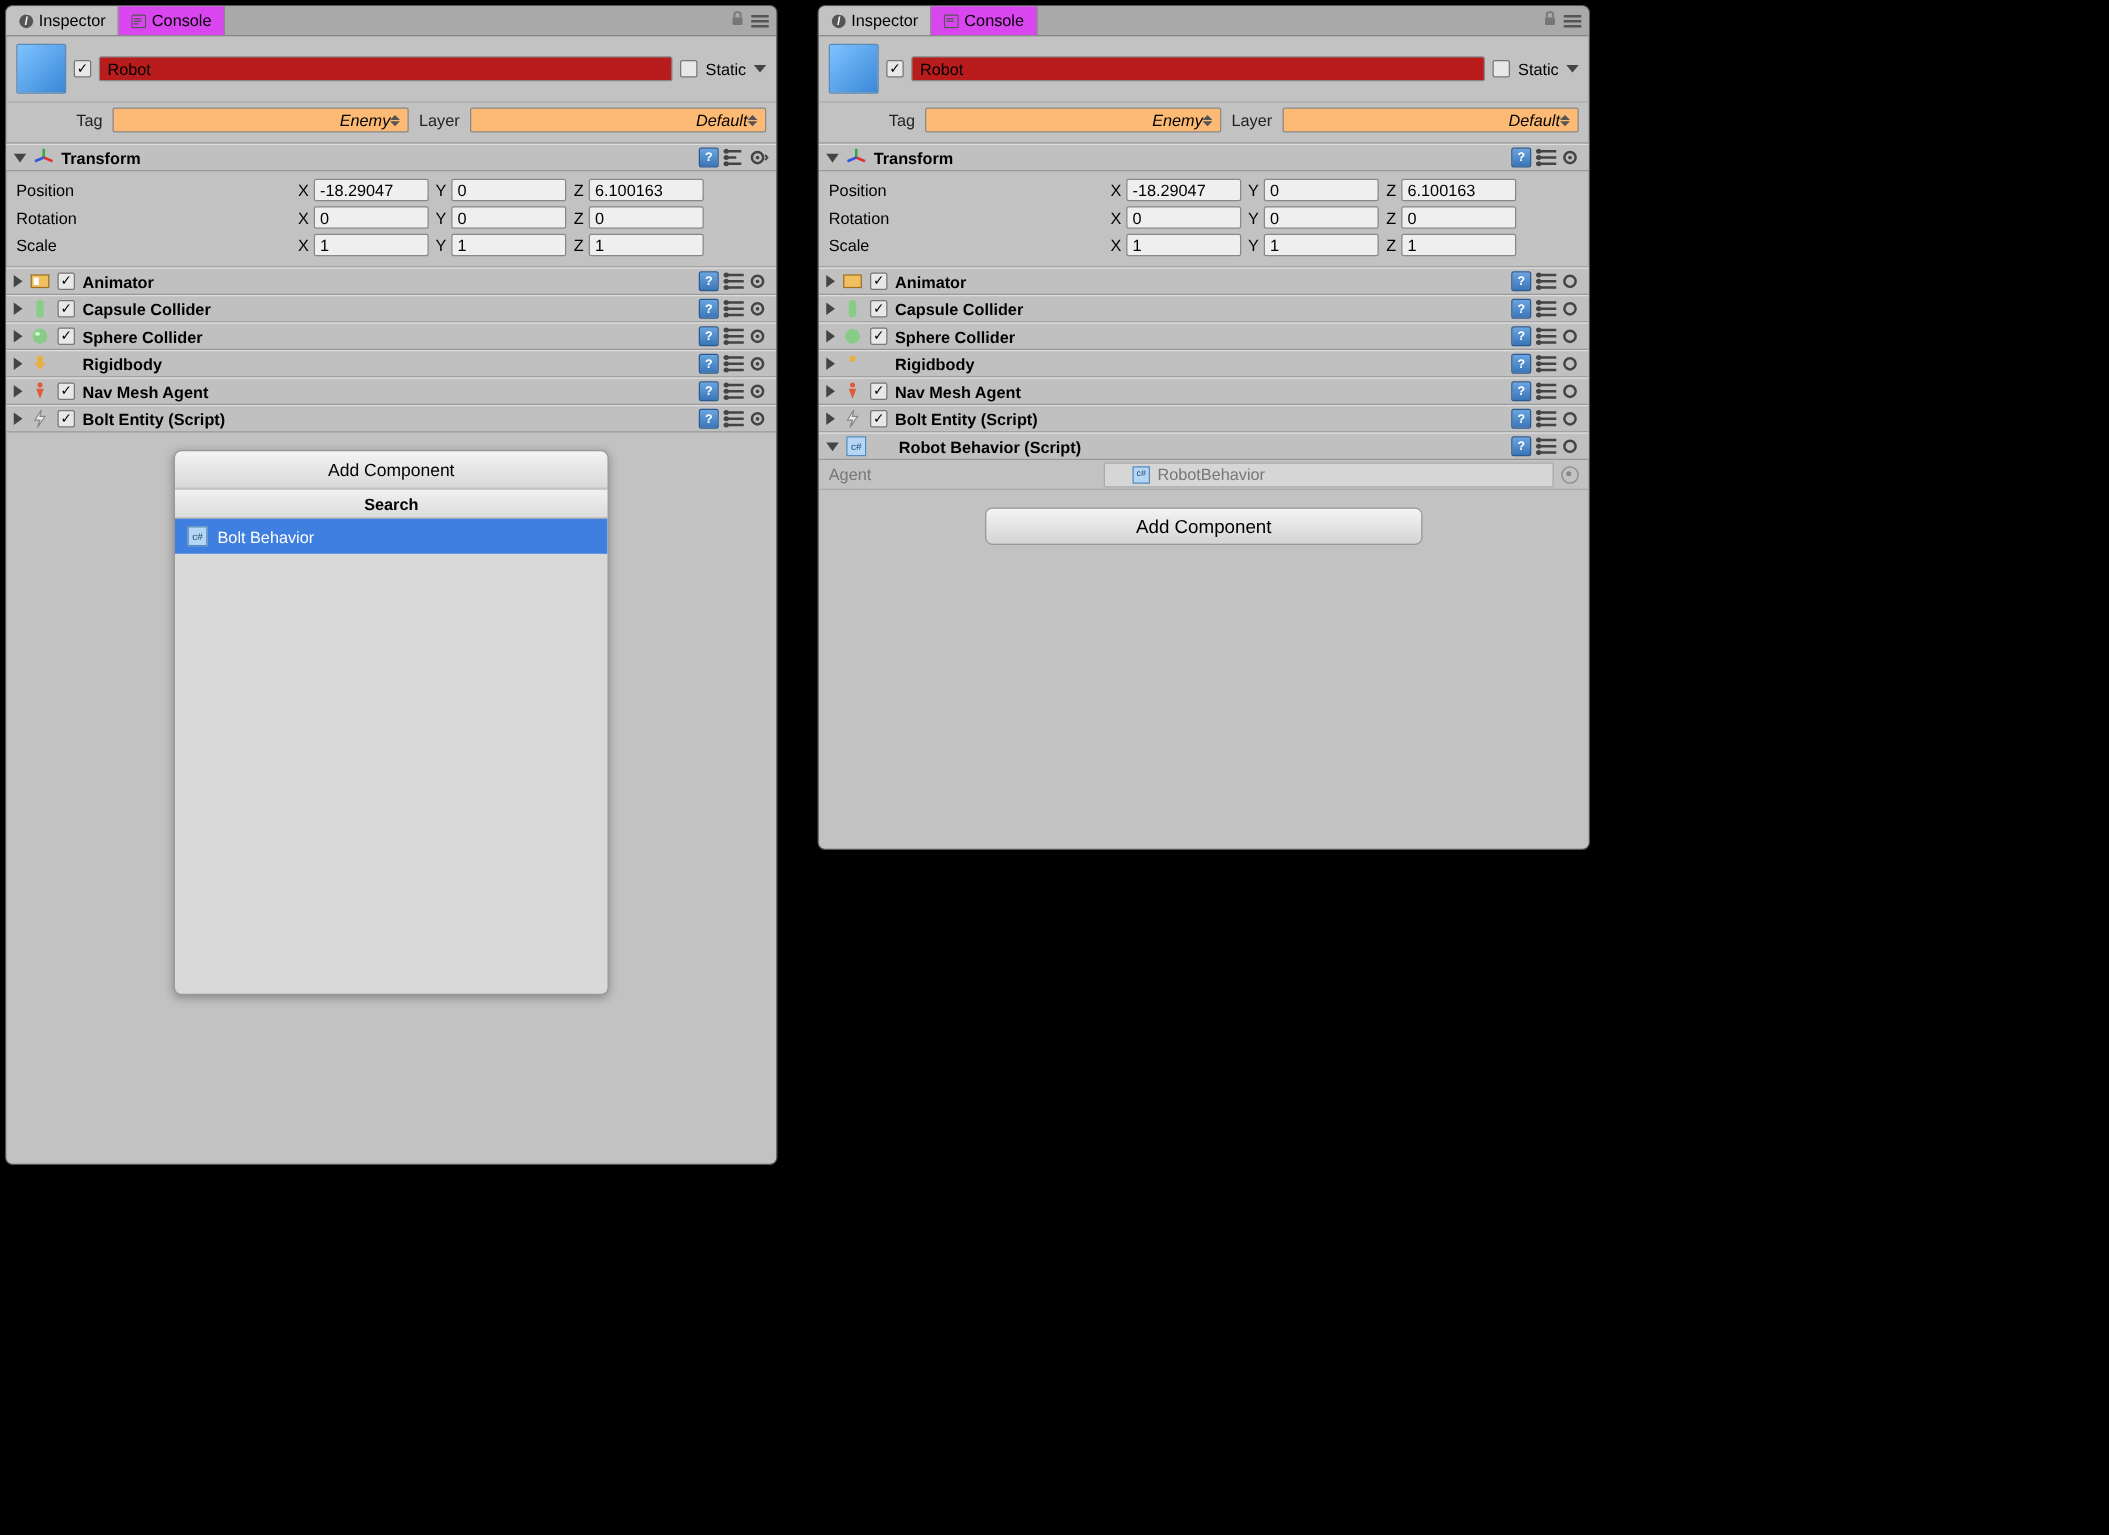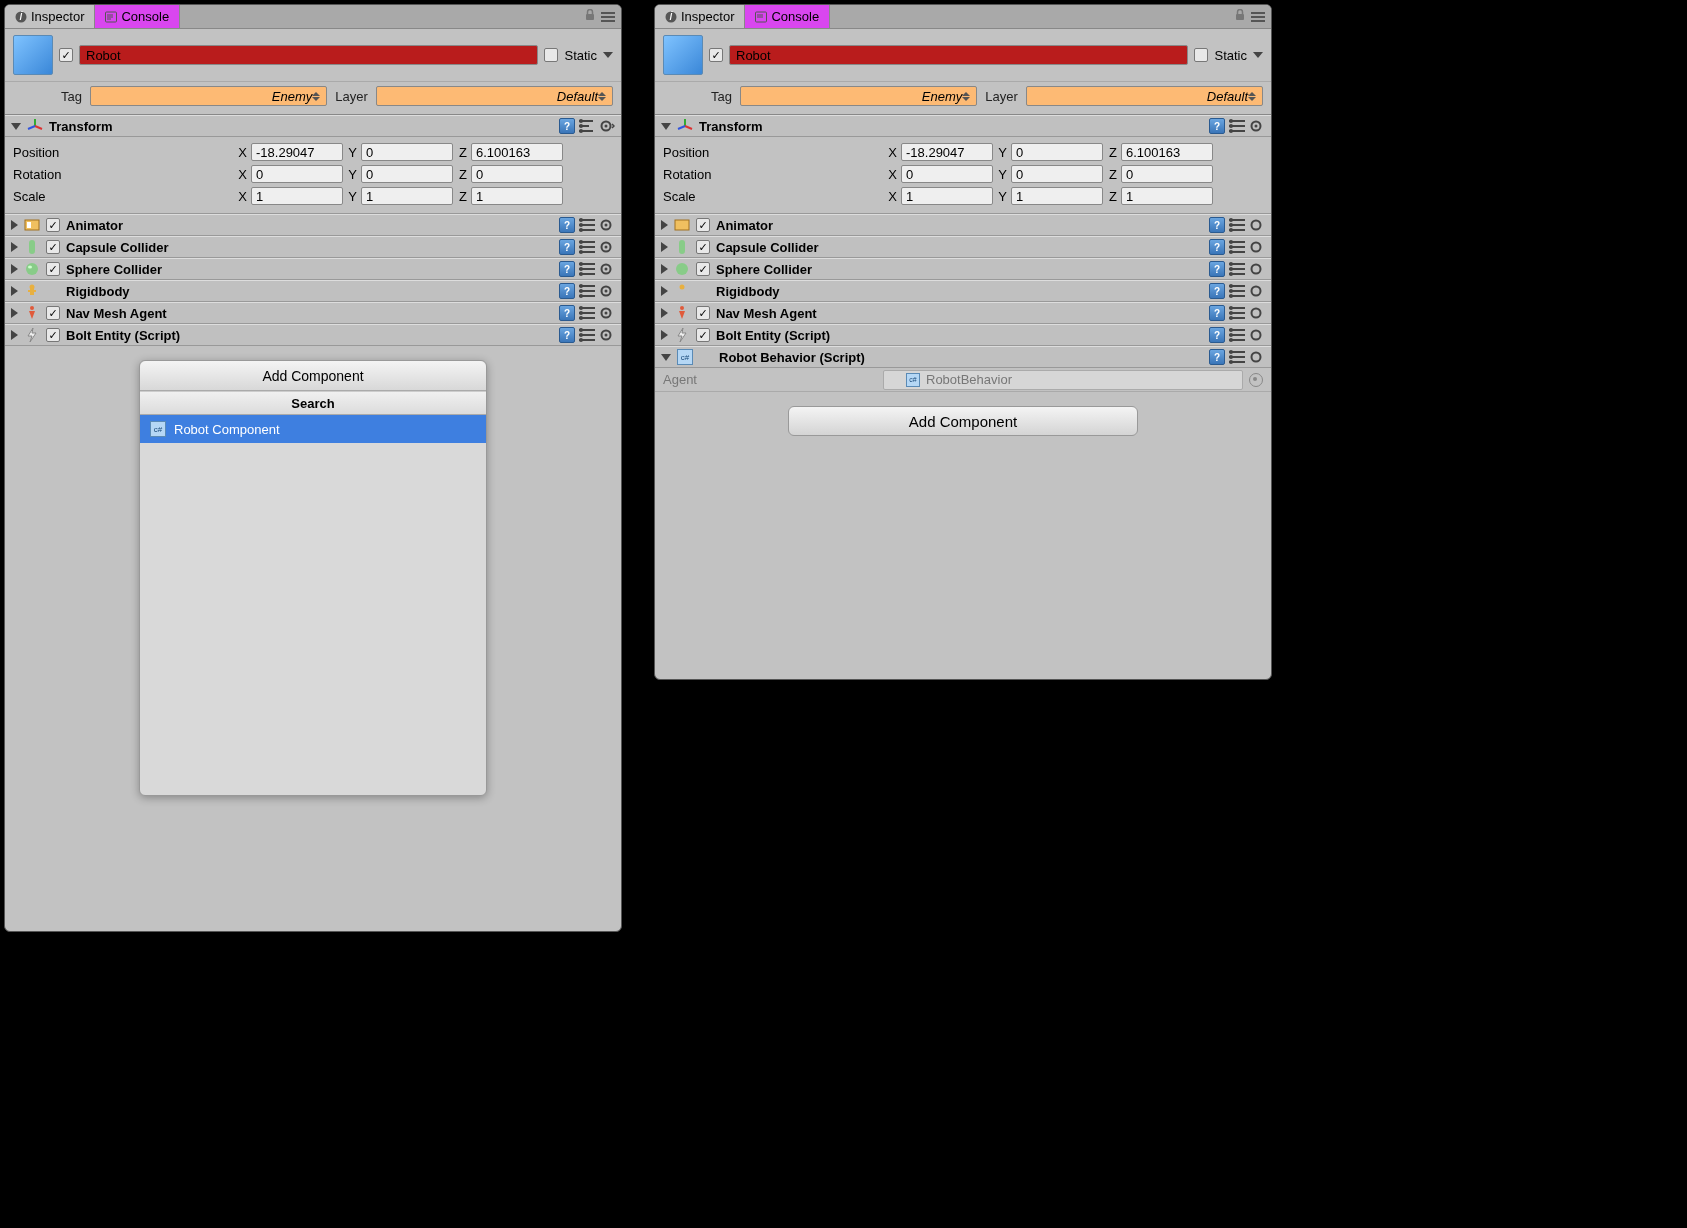--- a/index.html
+++ b/index.html
@@ -342,21 +342,21 @@
         </span>
       </div>
   </div>
 
   <div class="popup">
     <div class="popup-title">Add Component</div>
     <div class="popup-section">Search</div>
     <div class="popup-body">
       <div class="popup-item sel">
         <span class="cs-icon">c#</span>
-        <span>Robot Component</span>
+        <span>Bolt Behavior</span>
       </div>
     </div>
   </div>
 </div>
 
 <div class="panel right">
   <div class="tabs">
     <div class="tab">
       <span class="tab-icon">
           <svg viewBox="0 0 12 12" width="12" height="12">

